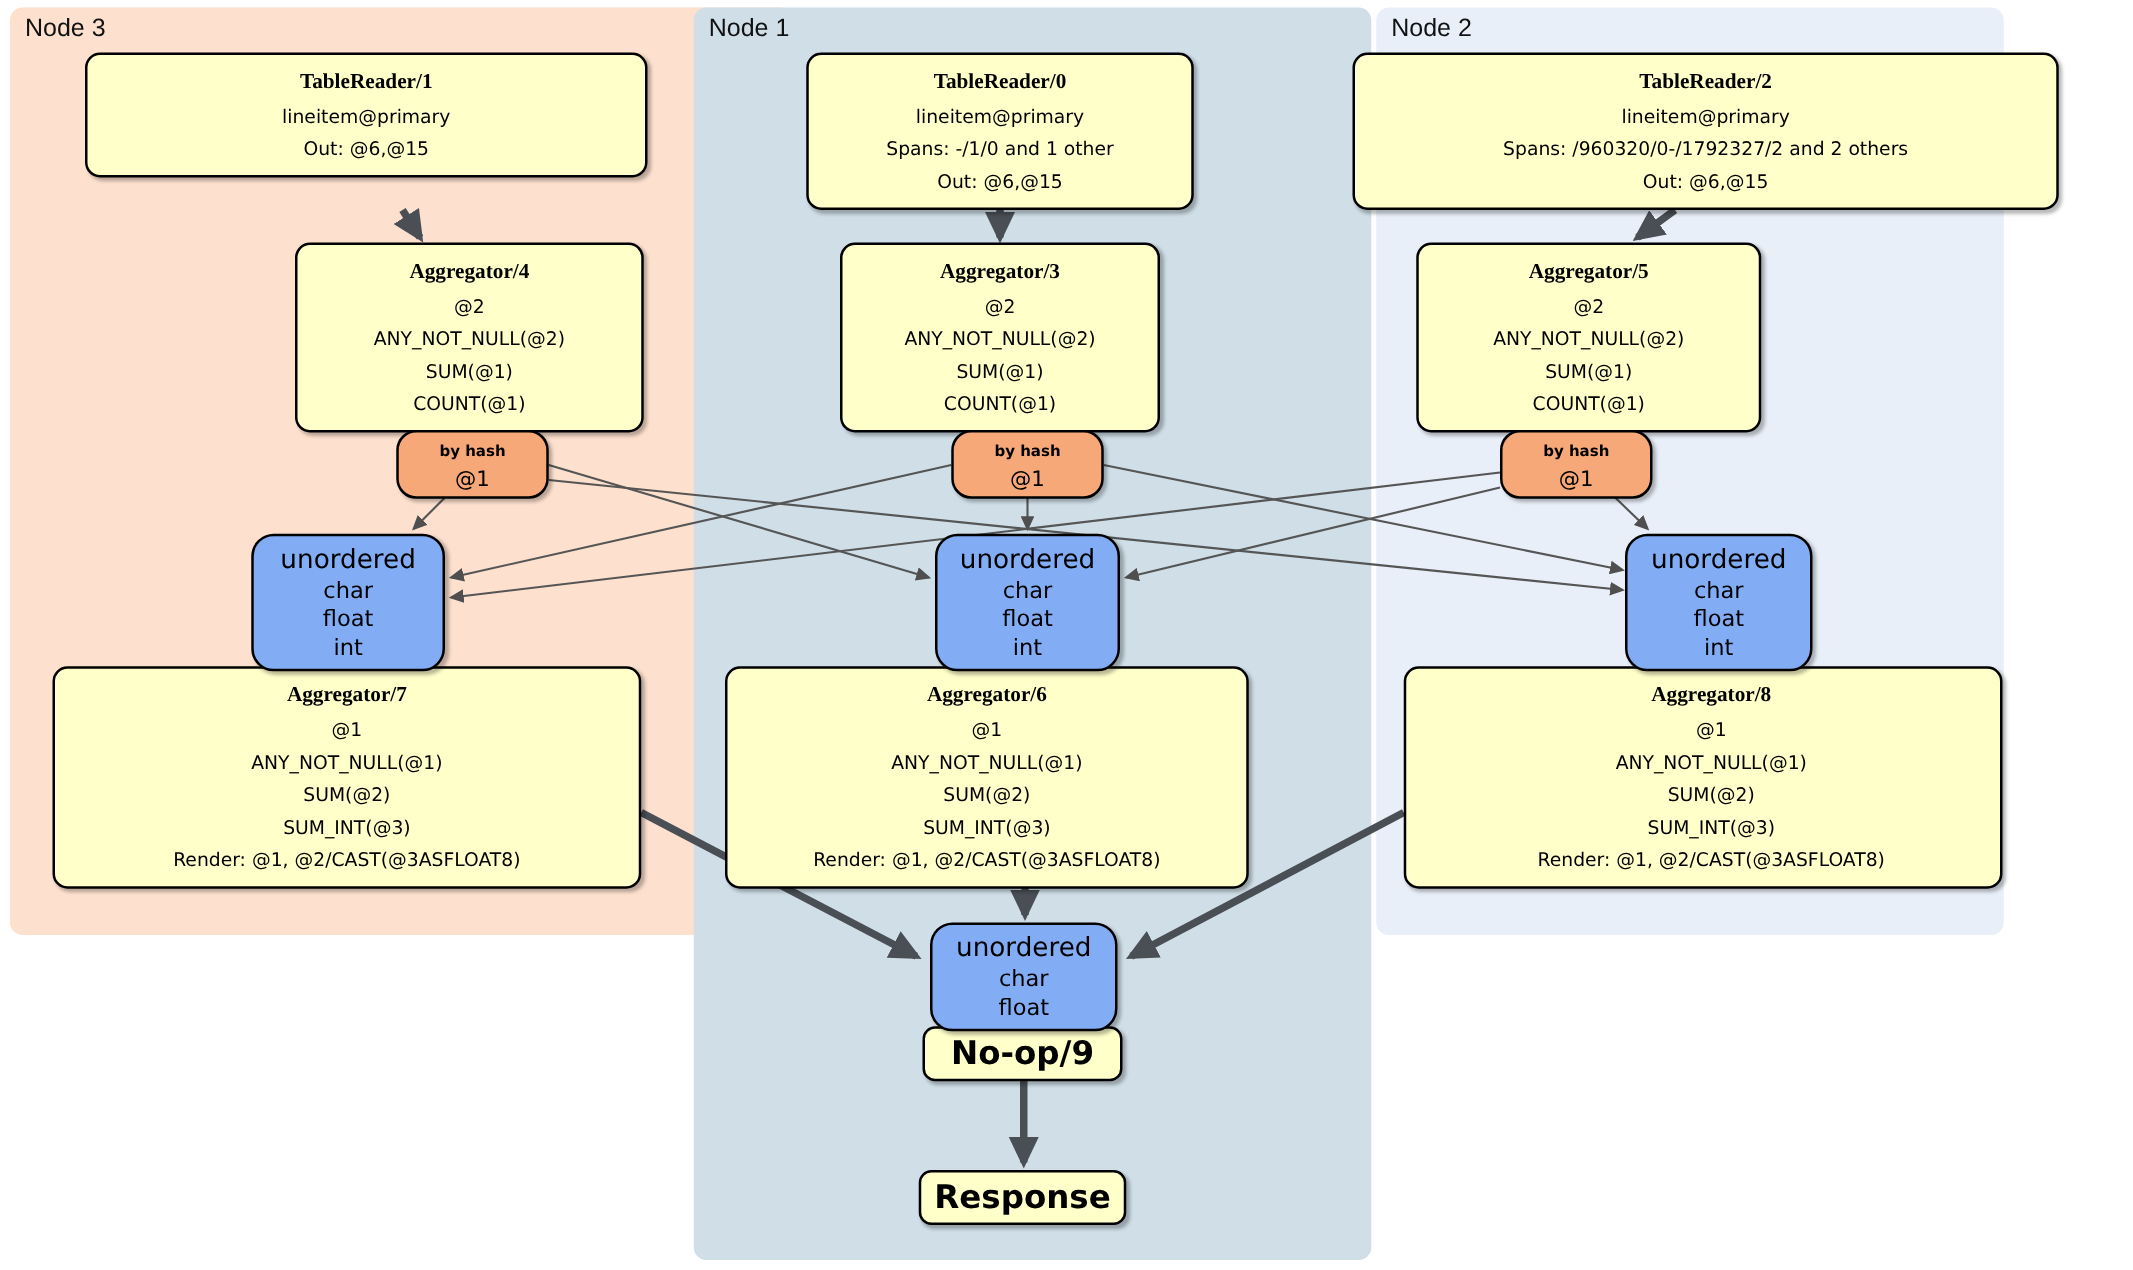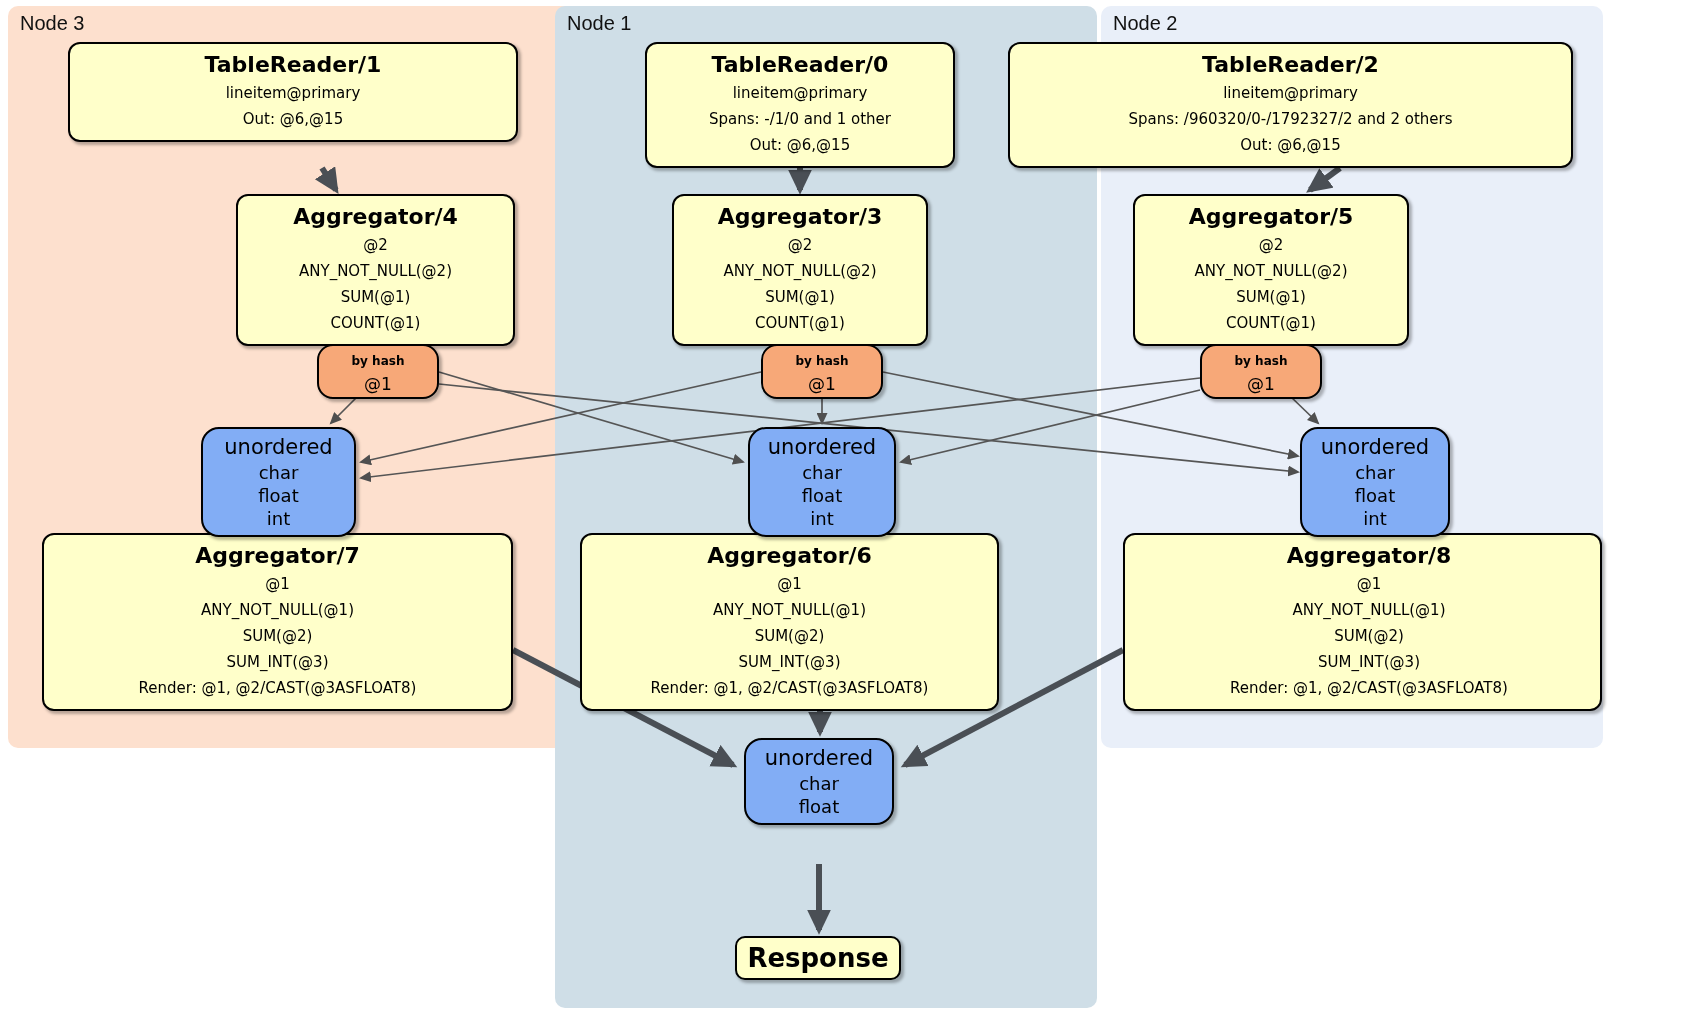--- a/index.html
+++ b/index.html
@@ -28,21 +28,21 @@
     text-align:center;
     border:2px solid #000;
     box-shadow:2.5px 2.5px 3px rgba(0,0,0,0.28);
     z-index:3;
   }
   .pbox{
     background:#ffffca;
     border-radius:12px;
     padding:6px 8px 8px 8px;
   }
-  .pbox .title{font-size:22px;font-weight:bold;line-height:30px;white-space:nowrap;}
+  .pbox .title{font-size:17px;font-weight:bold;line-height:30px;white-space:nowrap;font-family:Liberation Serif, serif;}
   .pbox .line{font-size:15px;line-height:26px;white-space:nowrap;}
   .router{
     background:#f7a878;
     border-radius:16px;
     padding:2px 4px;
     z-index:4;
   }
   .router .title{font-size:12px;font-weight:bold;line-height:26px;}
   .router .line{font-size:17px;line-height:21px;}
   .sync{
@@ -168,25 +168,28 @@
     <div class="line">ANY_NOT_NULL(@1)</div>
     <div class="line">SUM(@2)</div>
     <div class="line">SUM_INT(@3)</div>
     <div class="line">Render: @1, @2/CAST(@3ASFLOAT8)</div>
   </div>
   <div class="box sync" style="left:744px;top:738px;width:150px;">
     <div class="title">unordered</div>
     <div class="line">char</div>
     <div class="line">float</div>
   </div>
+  <div class="box termbox" style="left:738px;top:821px;width:160px;">
+    <div class="title">No-op/9</div>
+  </div>
   <div class="box termbox" style="left:735px;top:936px;width:166px;">
     <div class="title">Response</div>
   </div>
 
-  <div class="box pbox" style="left:1008px;top:42px;width:565px;">
+  <div class="box pbox" style="left:1082px;top:42px;width:565px;">
     <div class="title">TableReader/2</div>
     <div class="line">lineitem@primary</div>
     <div class="line">Spans: /960320/0-/1792327/2 and 2 others</div>
     <div class="line">Out: @6,@15</div>
   </div>
   <div class="box pbox" style="left:1133px;top:194px;width:276px;">
     <div class="title">Aggregator/5</div>
     <div class="line">@2</div>
     <div class="line">ANY_NOT_NULL(@2)</div>
     <div class="line">SUM(@1)</div>

